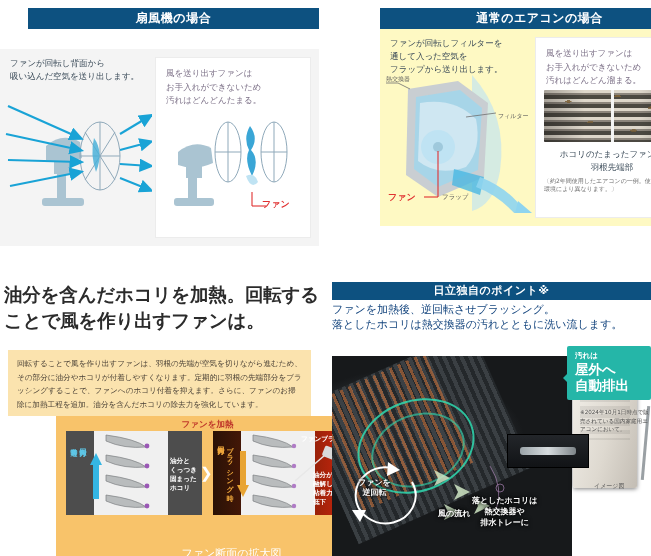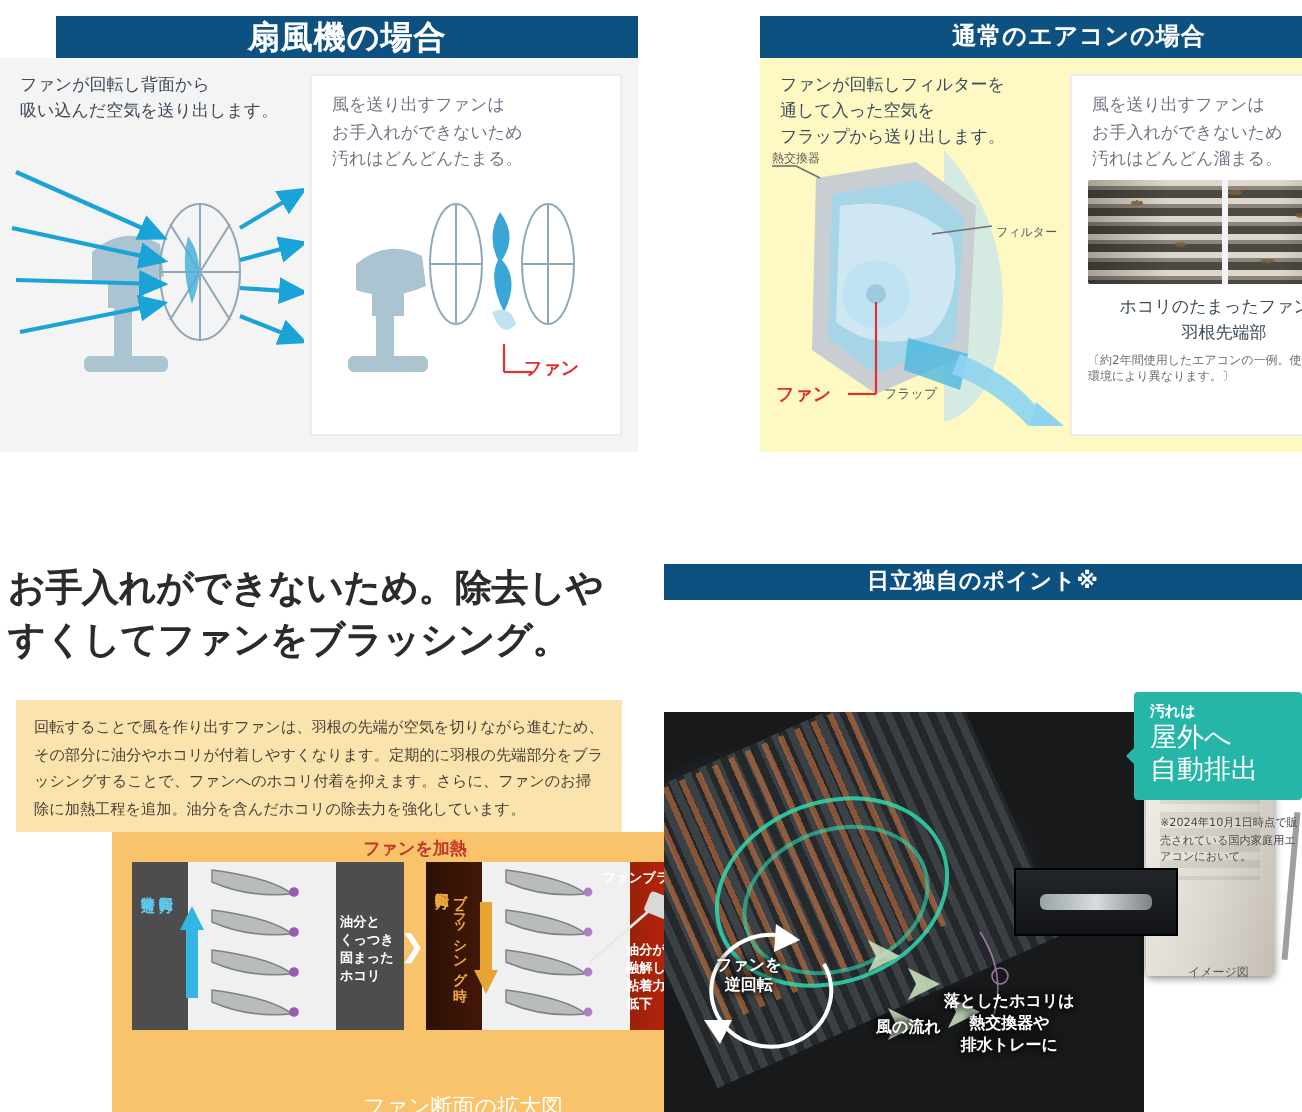--- a/index.html
+++ b/index.html
@@ -16,25 +16,26 @@
   .bar {
     background: #0d5180;
     color: #ffffff;
     text-align: center;
     font-weight: bold;
     letter-spacing: .5px;
   }
 
   
   #p1 { left: 0; top: 8px; width: 319px; height: 218px; }
-  #p1 .bar { height: 21px; line-height: 21px; font-size: 16px; margin-left: 28px; }
+  #p1 .bar { height: 21px; line-height: 21px; font-size: 12px; margin-left: 28px; }
   #p1 .body {
     position: relative;
     height: 197px; background: #f4f4f4;
     padding: 8px 10px;
+    margin-top: 20px;
   }
   .note-dark { color: #3a4a58; font-size: 8.5px; line-height: 1.55; }
   .subbox {
     position: absolute; background: #ffffff;
     border: 1px solid #ececec;
   }
   #p1 .subbox { left: 155px; top: 8px; width: 156px; height: 181px; padding: 9px 10px; }
   .note-violet { color: #7b6f86; font-size: 8.5px; line-height: 1.6; }
   .red-lab { color: #e03131; font-weight: bold; font-size: 9px; }
 
@@ -146,21 +147,21 @@
   .callout {
     position:absolute; right:0px; top:4px; width:84px;
     background:#25b6a8; color:#ffffff; padding:5px 7px 6px 8px;
     border-radius:2px;
   }
   .callout::after{
     content:""; position:absolute; left:-9px; top:26px;
     border:6px solid transparent; border-right-color:#25b6a8; border-left:5px solid transparent;
   }
   .co-s { font-size:7.5px; font-weight:bold; display:block; line-height:1.3;}
-  .co-b { font-size:13.5px; font-weight:normal; display:block; line-height:1.22;}
+  .co-b { font-size:13.5px; font-weight:bold; display:block; line-height:1.22;}
   .ph-lab { position:absolute; color:#ffffff; font-weight:bold; text-shadow:0 0 3px #000,0 0 5px #000; }
   .side-note{
     position:absolute; left:248px; top:126px; width:70px;
     color:#4a4a4a; font-size:5.6px; line-height:1.55;
   }
   .img-note{
     position:absolute; left:262px; top:200px; color:#555; font-size:6px;
   }
   .thumb{
     position:absolute; right:6px; top:-4px; width:82px; height:34px;
@@ -290,21 +291,21 @@
           <div class="cap-main" style="white-space:pre-line;">ホコリのたまったファンの
 羽根先端部</div>
           <div class="cap-sub">〔約2年間使用したエアコンの一例。使用状況や環境により異なります。〕</div>
         </div>
       </div>
     </div>
   </section>
 
   <section class="panel" id="p3">
 
-    <h2 class="h2" style="position:absolute;left:4px;top:0;width:315px;">お手入れができないため。除去しやすくしてファンをブラッシング。</h2>
+    <h2 class="h2" style="position:absolute;left:4px;top:0;width:315px;">油分を含んだホコリを加熱。回転することで風を作り出すファンは。</h2>
 
     <div class="textblock">回転することで風を作り出すファンは、羽根の先端が空気を切りながら進むため、その部分に油分やホコリが付着しやすくなります。定期的に羽根の先端部分をブラッシングすることで、ファンへのホコリ付着を抑えます。さらに、ファンのお掃除に加熱工程を追加。油分を含んだホコリの除去力を強化しています。</div>
 
     <div class="diagram">
 
       <div class="dg-title">ファンを加熱</div>
 
       <div class="half left">
         <svg class="blades" viewBox="0 0 74 84" preserveAspectRatio="none">
           <rect x="0" y="0" width="74" height="84" fill="#f0f0f0"></rect>
@@ -367,20 +368,22 @@
 粘着力が
 低下</div>
       </div>
 
       <div class="dg-cap">ファン断面の拡大図</div>
     </div>
   </section>
 
   <section class="panel" id="p4">
     <div class="bar">日立独自のポイント※</div>
+    <div class="blue-lead" style="white-space:pre-line;">ファンを加熱後、逆回転させブラッシング。
+落としたホコリは熱交換器の汚れとともに洗い流します。</div>
 
     <div class="photo">
       <div class="coil"></div>
       <div class="coil2"></div>
 
       <div class="ring" style="left:24px;top:44px;width:120px;height:92px;transform:rotate(-20deg);"></div>
       <div class="ring" style="left:38px;top:58px;width:96px;height:72px;transform:rotate(-20deg);opacity:.6;"></div>
 
       <svg width="86" height="80" style="position:absolute;left:10px;top:104px;">
         <path d="M70 22 a30 28 0 1 1 -20 -14" stroke="#ffffff" stroke-width="2" fill="none"></path>

